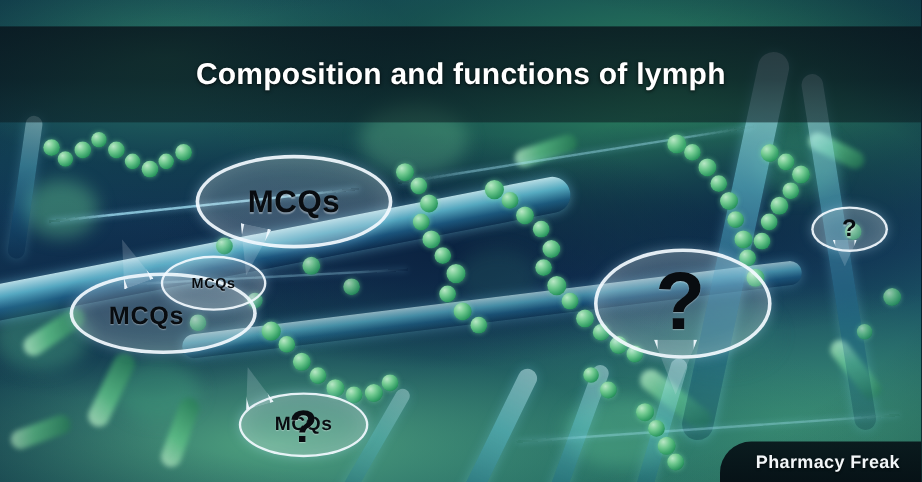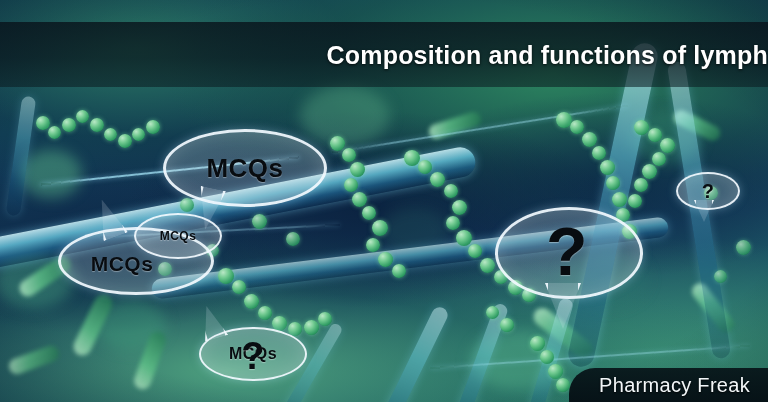--- a/index.html
+++ b/index.html
@@ -98,26 +98,26 @@
     border-left: 3px solid rgba(242,250,255,0.92);
     border-right: 3px solid rgba(242,250,255,0.92);
     background: rgba(225,240,248,0.18);
   }
 
   
   .title-band {
     position: absolute;
     left: 0; right: 0;
     top: 22px;
-    height: 65px;
+    height: 80px;
     background: linear-gradient(180deg, rgba(8,18,26,0.80) 0%, rgba(8,20,28,0.72) 55%, rgba(10,26,32,0.55) 100%);
     display: flex;
-    flex-direction: row;
+    flex-direction: column;
     align-items: center;
-    justify-content: flex-end;
+    justify-content: center;
   }
   .title-line {
     color: #ffffff;
     font-weight: 700;
     font-size: 25px;
     line-height: 30px;
     letter-spacing: 0.2px;
     text-shadow: 0 1px 3px rgba(0,0,0,0.75);
     text-align: center;
   }
@@ -129,22 +129,22 @@
     bottom: 0;
     height: 34px;
     padding: 0 18px 0 30px;
     display: flex;
     align-items: center;
     border-top-left-radius: 26px;
     background: linear-gradient(180deg, rgba(5,14,20,0.88) 0%, rgba(4,12,18,0.94) 100%);
   }
   .wm-text {
     color: #f2f6f8;
-    font-weight: 400;
-    font-size: 20px;
+    font-weight: 700;
+    font-size: 15px;
     letter-spacing: .3px;
     text-shadow: 0 1px 2px rgba(0,0,0,0.8);
   }
 </style>
 </head>
 <body>
 
 <div id="stage">
 
   <div class="bg-layer bg-base"></div>

